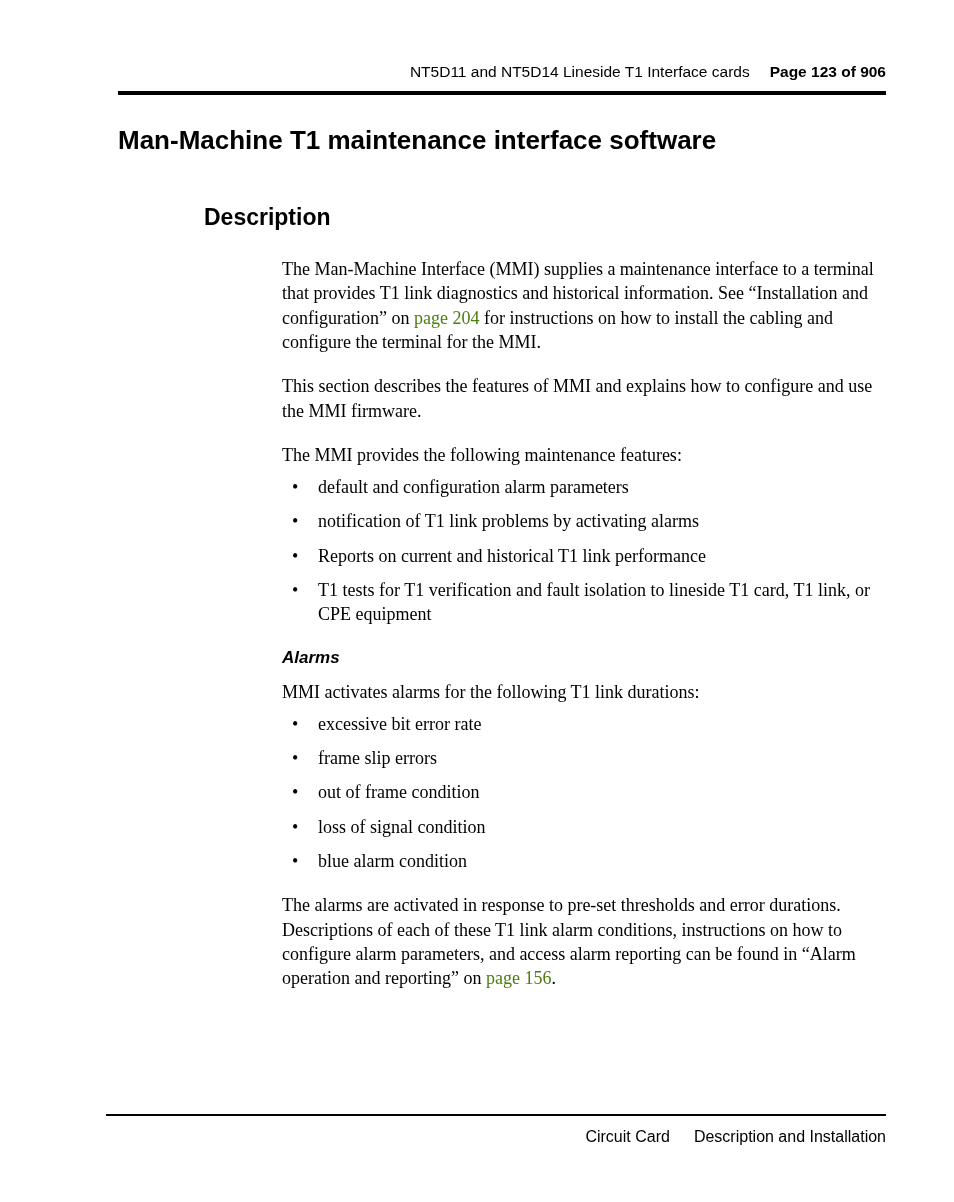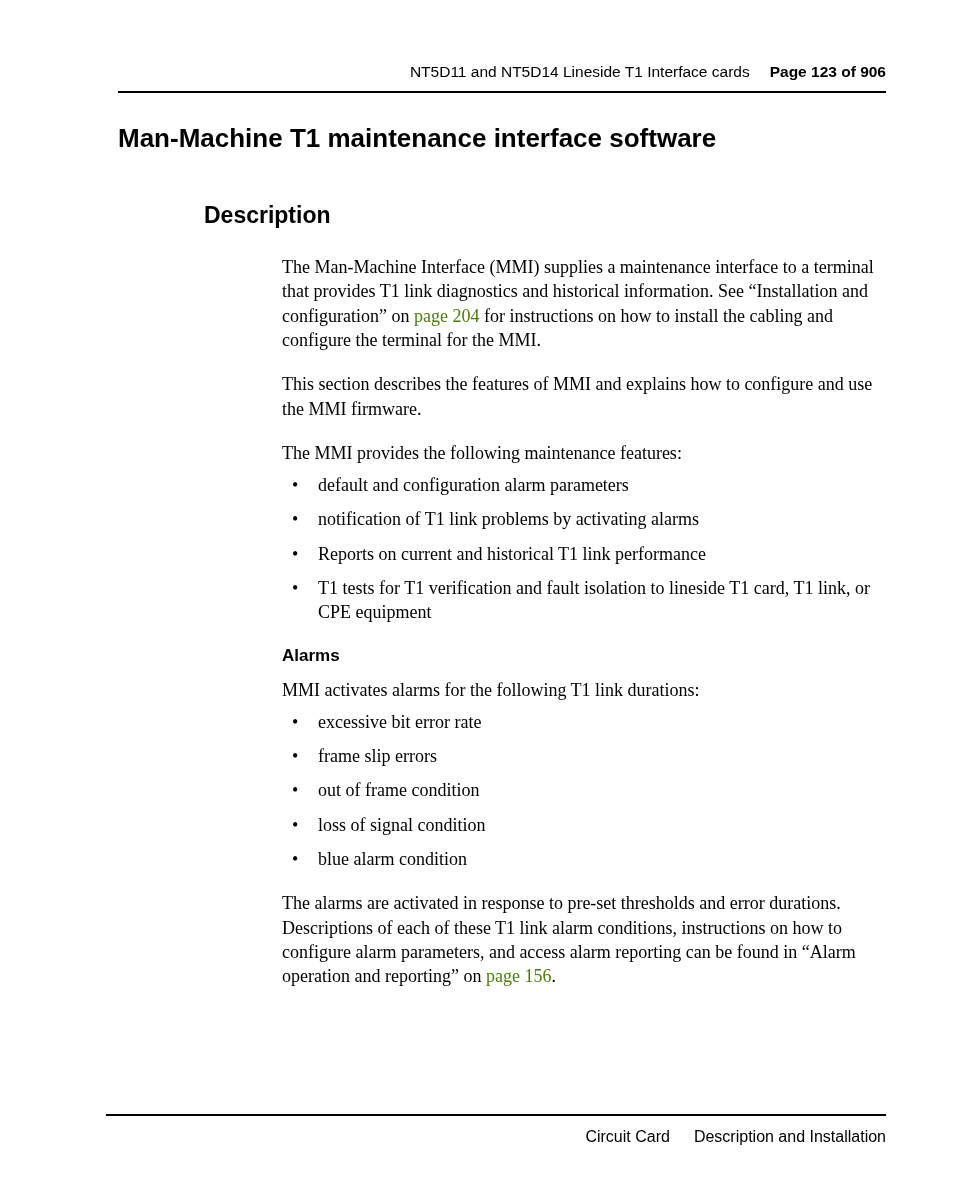--- a/index.html
+++ b/index.html
@@ -15,21 +15,21 @@
   }
   .page {
     padding: 62px 68px 0 118px;
   }
   .header {
     display: flex;
     justify-content: flex-end;
     align-items: baseline;
     gap: 20px;
     padding-bottom: 8px;
-    border-bottom: 2px solid #000000;
+    border-bottom: 4px solid #000000;
     font-family: Arial, Helvetica, sans-serif;
     font-size: 15.5px;
   }
   .header .chapter { font-weight: 400; }
   .header .pager { font-weight: 700; }
   .h1 {
     font-family: Arial, Helvetica, sans-serif;
     font-weight: 700;
     font-size: 26px;
     margin-top: 28px;
@@ -59,20 +59,21 @@
     left: 10px;
     top: 0;
     font-size: 18px;
   }
   .h3 {
     font-family: Arial, Helvetica, sans-serif;
     font-weight: 700;
     font-size: 17px;
     margin-top: 12px;
     margin-bottom: 10px;
+    font-style: italic;
   }
   a.xref { color: #4d7c0f; text-decoration: none; }
   .footer {
     position: absolute;
     bottom: 54px;
     left: 106px;
     right: 68px;
     border-top: 2px solid #000;
     padding-top: 10px;
     text-align: right;

